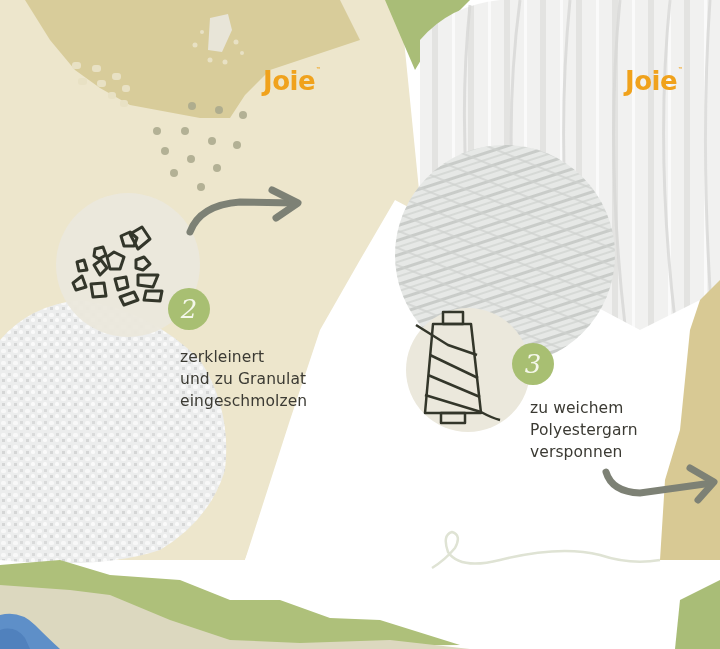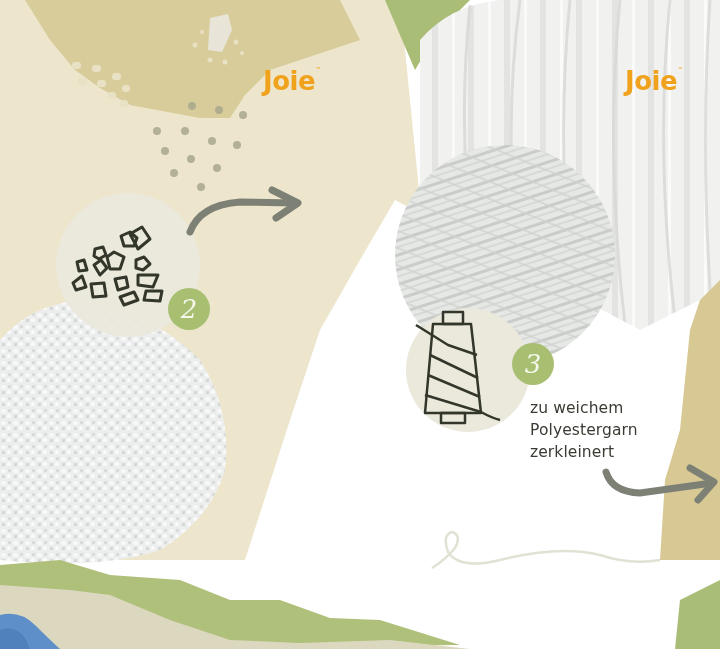--- a/index.html
+++ b/index.html
@@ -158,19 +158,22 @@
   </svg>
 
   <div class="logo" style="left:263px; top:66px;">
     <span>Joie</span><sup>™</sup>
   </div>
   <div class="logo" style="left:625px; top:66px;">
     <span>Joie</span><sup>™</sup>
   </div>
 
   <div class="step-badge" style="left:168px; top:288px;">2</div>
+  <div class="caption" style="left:180px; top:346px;">zerkleinert
+und zu Granulat
+eingeschmolzen</div>
 
   <div class="step-badge" style="left:512px; top:343px;">3</div>
   <div class="caption" style="left:530px; top:397px;">zu weichem
 Polyestergarn
-zerkleinert</div>
+versponnen</div>
 
 </div>
 
 </body></html>

